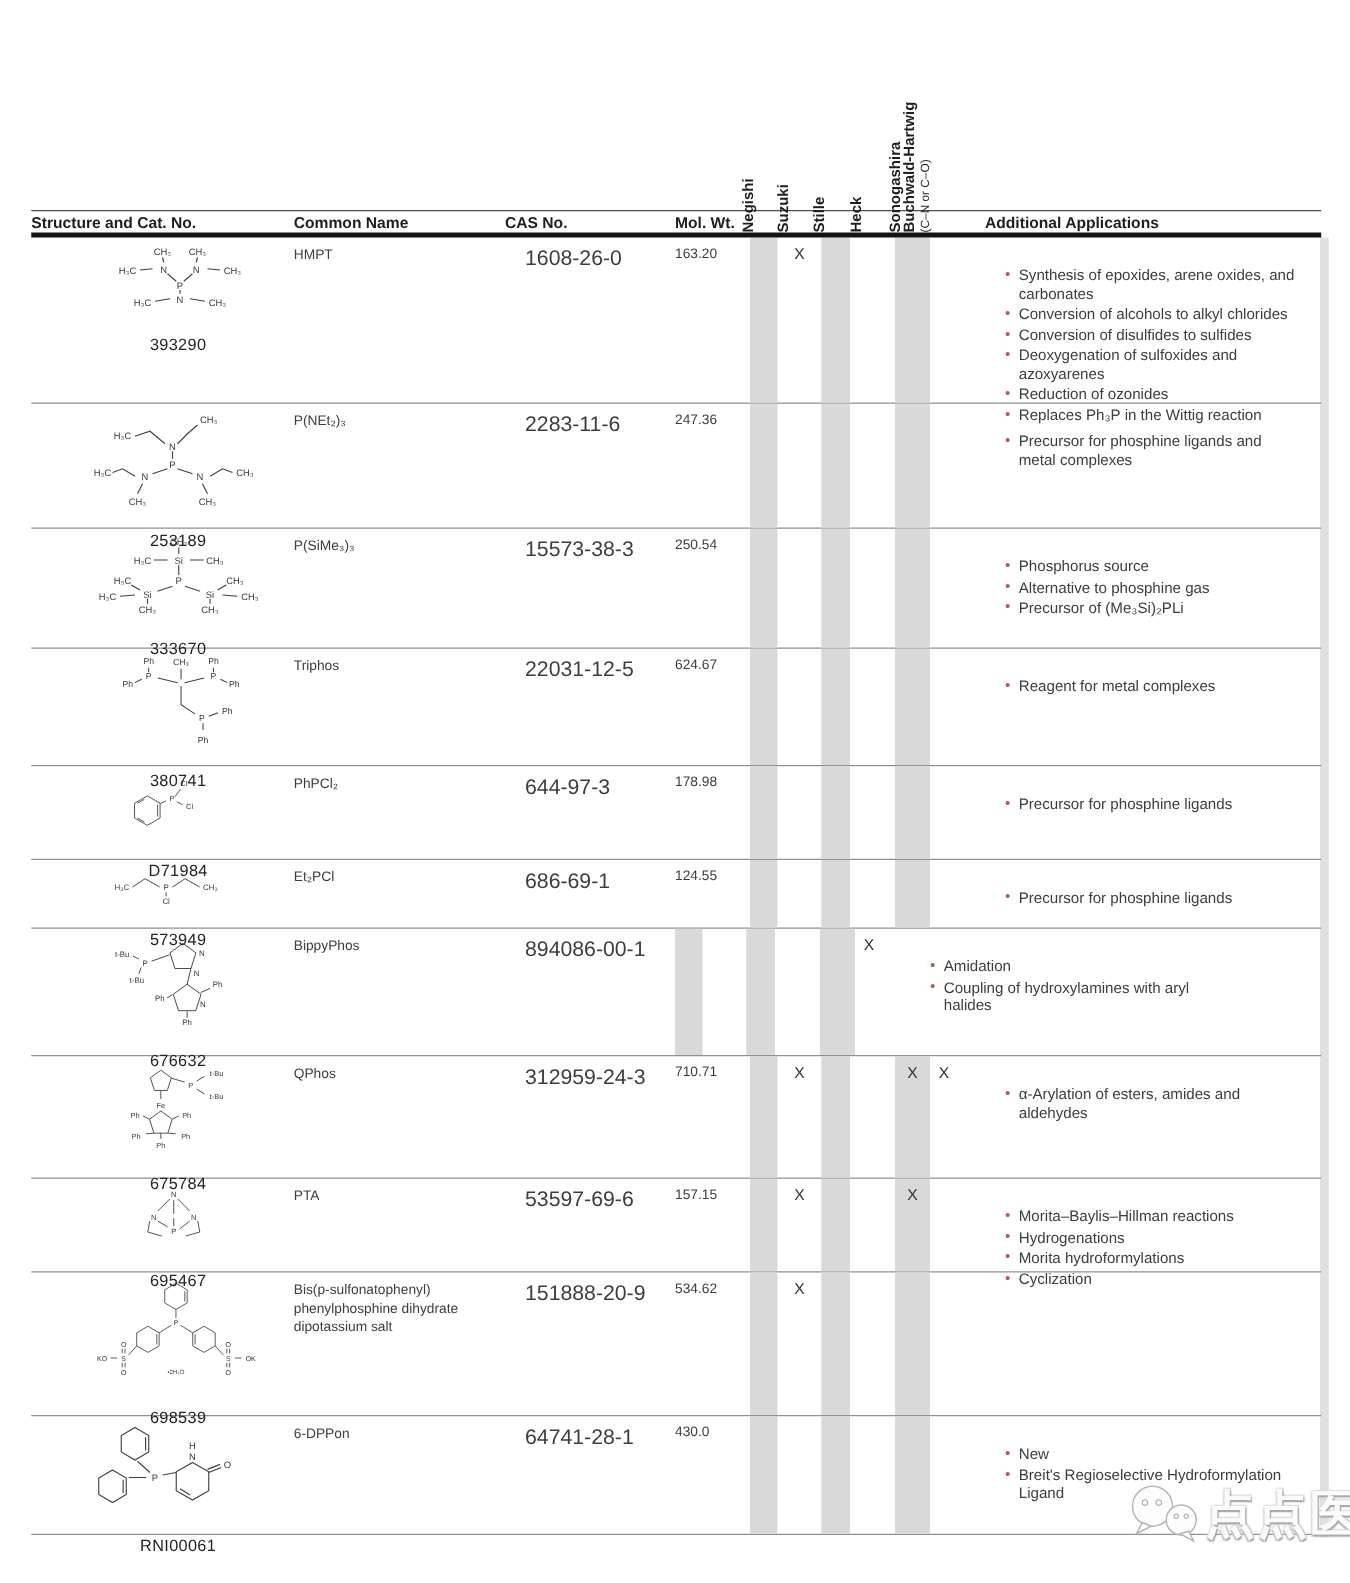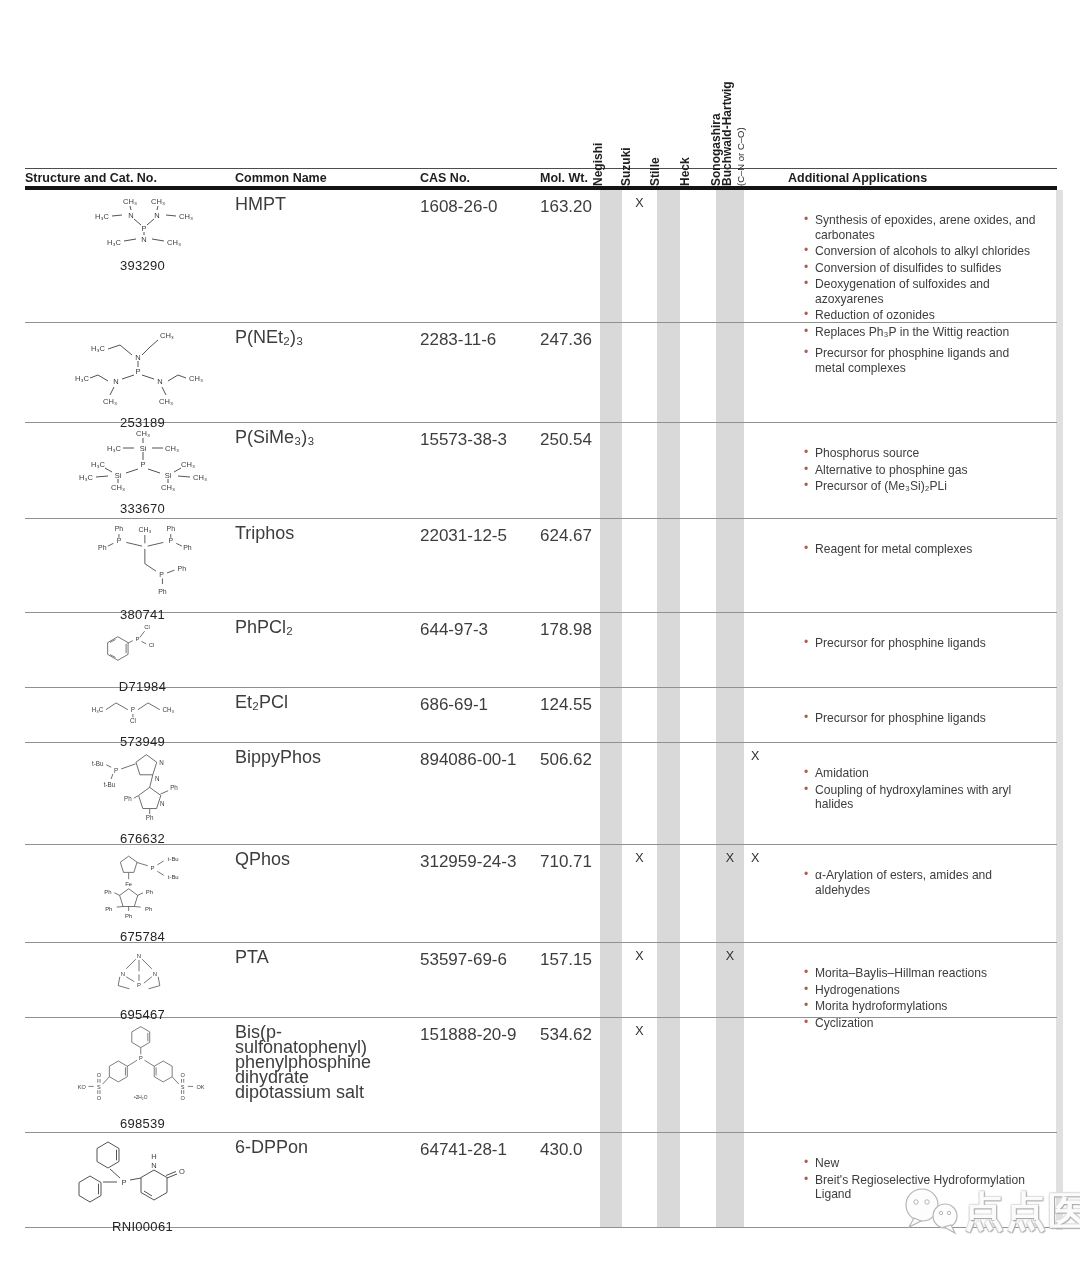--- a/index.html
+++ b/index.html
@@ -4,44 +4,44 @@
 <style>
   html,body{margin:0;padding:0}
   body{
     width:1080px;height:1266px;background:#ffffff;position:relative;
     font-family:"Liberation Sans",sans-serif;color:#3d3d3d;overflow:hidden;
   }
   .rule-top{position:absolute;left:25px;top:168px;width:1032px;height:1px;background:#4d4d4d;z-index:0}
   .rule-thick{position:absolute;left:25px;top:186px;width:1032px;height:4px;background:#141414;z-index:2}
   .edge-strip{position:absolute;left:1056px;top:190px;width:7px;height:1040px;background:#e0e0e0}
   .colhead{position:absolute;top:171px;font-size:12.5px;font-weight:bold;color:#1e1e1e;white-space:nowrap;z-index:1}
-  .ch-struct{left:25px}.ch-name{left:235px}.ch-cas{left:420px}.ch-mw{left:540px}.ch-apps{left:788px}
+  .ch-struct{left:25px}.ch-name{left:235px}.ch-cas{left:404px}.ch-mw{left:540px}.ch-apps{left:788px}
   .vlabel{
     position:absolute;font-size:12px;font-weight:bold;color:#1e1e1e;
     white-space:nowrap;line-height:13px;height:13px;
     transform:rotate(-90deg);transform-origin:left bottom;z-index:1
   }
   .vl-negishi{left:605px;top:173px}
   .vl-suzuki{left:633px;top:173px}
   .vl-stille{left:662px;top:173px}
   .vl-heck{left:692px;top:173px}
   .vl-sono{left:723px;top:173px}
   .vl-bh{left:747px;top:160px;height:26px}
   .vl-bh .l1{display:block;line-height:13px;font-size:12px;font-weight:bold}
   .vl-bh .l2{display:block;line-height:13px;font-size:9.5px;font-weight:normal;color:#2a2a2a}
   .tbody{position:absolute;left:25px;top:190px;width:1032px;z-index:1}
   .row{display:flex;border-bottom:1px solid #919191;box-sizing:border-box;align-items:stretch}
   .c{box-sizing:border-box}
   .c-struct{width:210px;padding:4px 0 0 35px}
   .sblock{width:165px;text-align:center}
   .sblock svg{display:block;margin:0 auto}
-  .catno{font-size:13px;color:#242424;margin-top:10px;text-align:center;letter-spacing:.3px}
-  .c-name{width:185px;padding:7px 16px 0 0;font-size:18px;line-height:15px}
+  .catno{font-size:13px;color:#242424;margin-top:20px;text-align:center;letter-spacing:.3px}
+  .c-name{width:185px;padding:7px 16px 0 0;font-size:11px;line-height:15px}
   .c-cas{width:120px;padding:7px 0 0 0;font-size:17px}
-  .c-mw{width:60px;padding:7px 0 0 0;font-size:17px}
+  .c-mw{width:60px;padding:7px 0 0 0;font-size:11px}
   .c-flag{padding-top:6px;font-size:12.5px;text-align:center;color:#2f2f2f}
   .f0{width:22px}.f1{width:35px}.f2{width:23px}.f3{width:36px}.f4{width:28px}
   .f5{width:42px;text-align:left;padding-left:7px}
   .gray{background:#d9d9d9}
   .c-apps{width:271px;padding:7px 0 0 2px}
   ul.apps{margin:16px;padding:0;list-style:none;font-size:12.1px;line-height:14.5px}
   ul.apps li{position:relative;padding-left:11px;margin-bottom:2px}
   ul.apps li::before{content:"\2022";position:absolute;left:0;top:-1px;color:#b25f53}
   ul.apps li.italic{}
   svg.mol{stroke:#3f3f3f;stroke-width:.9;fill:none}
@@ -302,21 +302,20 @@
           <text x="117" y="51" text-anchor="middle">Ph</text>
           <text x="103" y="70" text-anchor="middle">N</text>
           <text x="62" y="64" text-anchor="middle">Ph</text>
           <text x="88" y="87" text-anchor="middle">Ph</text>
         </svg>
         <div class="catno">676632</div>
       </div>
     </div>
     <div class="c c-name">BippyPhos</div>
     <div class="c c-cas">894086-00-1</div>
-    <div class="c c-mw">506.62</div>
     <div class="c c-flag f0 gray"></div>
     <div class="c c-flag f1"></div>
     <div class="c c-flag f2 gray"></div>
     <div class="c c-flag f3"></div>
     <div class="c c-flag f4 gray"></div>
     <div class="c c-flag f5">X</div>
     <div class="c c-apps">
       <ul class="apps">
         <li>Amidation</li>
         <li>Coupling of hydroxylamines with aryl halides</li>

